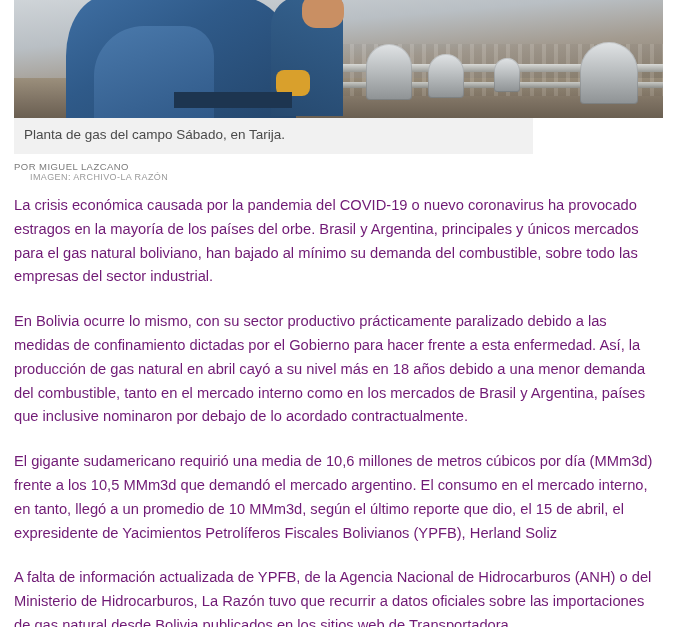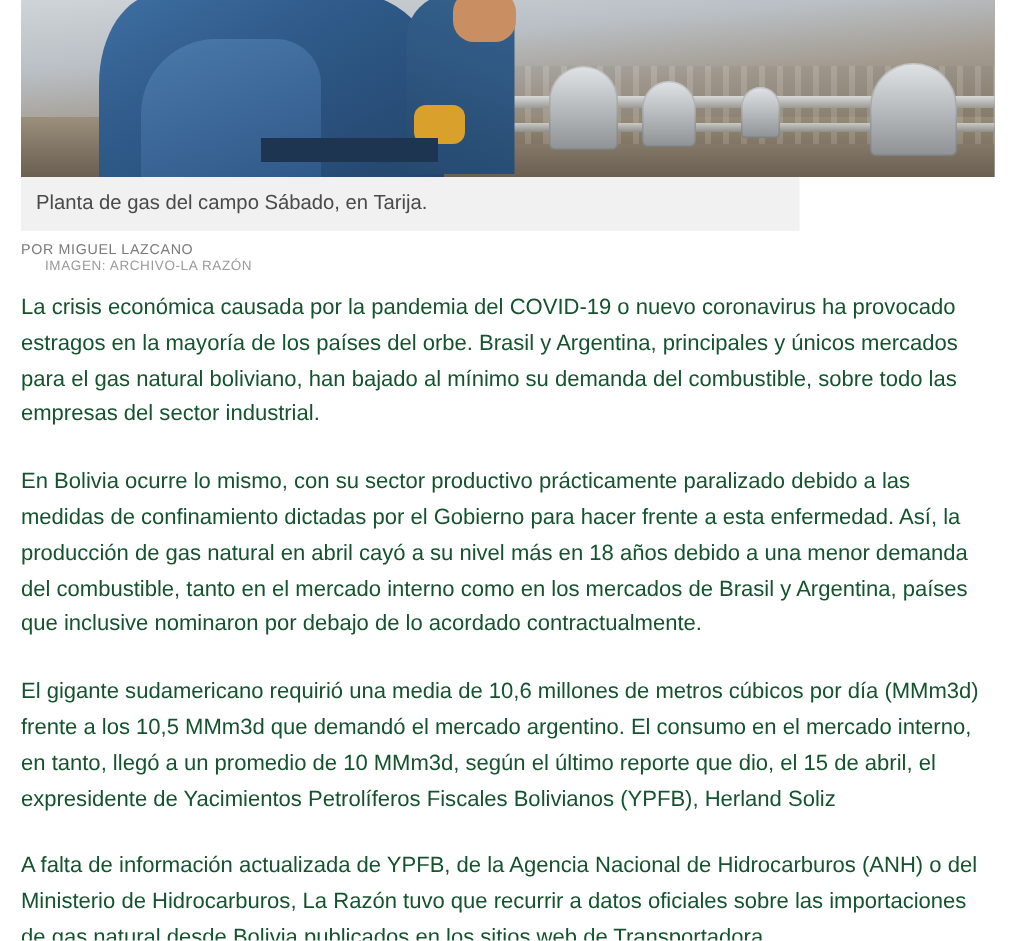--- a/index.html
+++ b/index.html
@@ -143,21 +143,21 @@
     padding-left: 16px;
   }
   
   .body-copy {
     padding: 12px 14px 0 14px;
   }
   .body-copy p {
     margin: 0 0 21px 0;
     font-size: 14.7px;
     line-height: 1.62;
-    color: #14532d;
+    color: #701a75;
     text-align: left;
   }
   .body-copy p:last-child { margin-bottom: 0; }
 </style>
 </head>
 <body>
 
 <div class="article">
 
   <figure class="figure">

